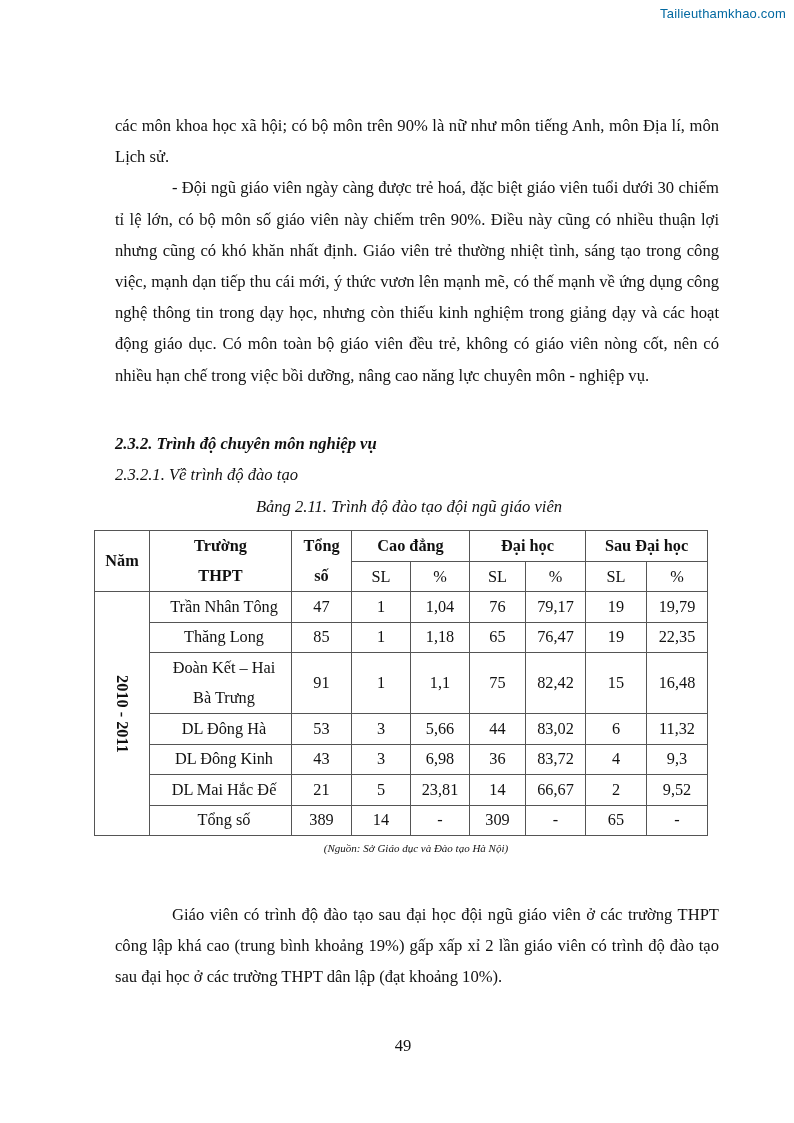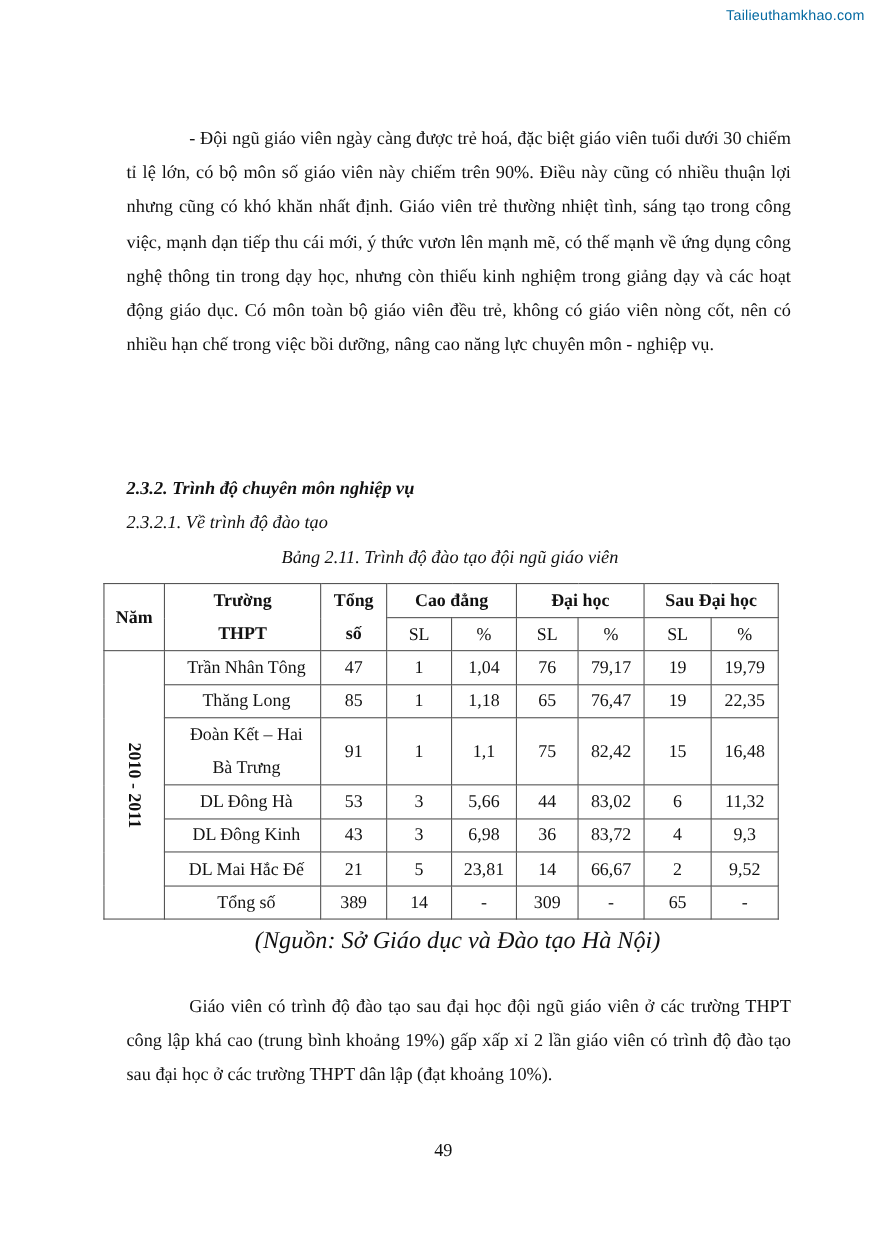--- a/index.html
+++ b/index.html
@@ -14,35 +14,36 @@
   .h4 { position: absolute; left: 115px; top: 465px; font-size: 16.6px; font-style: italic; }
   .caption { position: absolute; left: 0; width: 794px; top: 497px; text-align: center; font-size: 16.6px; font-style: italic; padding-left: 24px; box-sizing: border-box; }
   table.data { position: absolute; left: 94px; top: 530px; border-collapse: collapse; font-size: 16.3px; }
   table.data td, table.data th { border: 1px solid #555; padding: 0; text-align: center; vertical-align: middle; font-weight: normal; }
   table.data th { font-weight: bold; }
   .left { text-align: right; padding-left: 7px !important; }
   .bold { font-weight: bold; border-radius: 11px; }
   .yearcell { position: relative; }
   .yeartext { position: absolute; left: 50%; top: 50%; transform: translate(-50%, -50%) rotate(90deg);
               white-space: nowrap; font-weight: bold; font-size: 16.3px; }
-  .source { position: absolute; left: 0; width: 794px; top: 842px; text-align: center; font-size: 22px; font-style: italic; padding-left: 38px; box-sizing: border-box; }
+  .source { position: absolute; left: 0; width: 794px; top: 842px; text-align: center; font-size: 11px; font-style: italic; padding-left: 38px; box-sizing: border-box; }
   .closing { position: absolute; left: 115px; top: 899px; width: 604px; }
   .pagenum { position: absolute; left: 0; width: 794px; top: 1036px; text-align: center; font-size: 16.6px; padding-left: 12px; box-sizing: border-box; }
   .row-h { height: 30.5px; }
   .row-2 { height: 61px; }
   .hdr1 { height: 31px; }
   .hdr2 { height: 30px; }
   .cell-2line { line-height: 30px; }
 </style>
 </head>
 <body>
 
 <div class="watermark">Tailieuthamkhao.com</div>
 
 <div class="page">
+  <p class="body">các môn khoa học xã hội; có bộ môn trên 90% là nữ như môn tiếng Anh, môn Địa lí, môn Lịch sử.</p>
   <p class="body indent">- Đội ngũ giáo viên ngày càng được trẻ hoá, đặc biệt giáo viên tuổi dưới 30 chiếm tỉ lệ lớn, có bộ môn số giáo viên này chiếm trên 90%. Điều này cũng có nhiều thuận lợi nhưng cũng có khó khăn nhất định. Giáo viên trẻ thường nhiệt tình, sáng tạo trong công việc, mạnh dạn tiếp thu cái mới, ý thức vươn lên mạnh mẽ, có thế mạnh về ứng dụng công nghệ thông tin trong dạy học, nhưng còn thiếu kinh nghiệm trong giảng dạy và các hoạt động giáo dục. Có môn toàn bộ giáo viên đều trẻ, không có giáo viên nòng cốt, nên có nhiều hạn chế trong việc bồi dưỡng, nâng cao năng lực chuyên môn - nghiệp vụ.</p>
 </div>
 
 <div class="h3">2.3.2. Trình độ chuyên môn nghiệp vụ</div>
 <div class="h4">2.3.2.1. Về trình độ đào tạo</div>
 <div class="caption">Bảng 2.11. Trình độ đào tạo đội ngũ giáo viên</div>
 
 <table class="data">
   <colgroup>
     <col style="width:55px">

